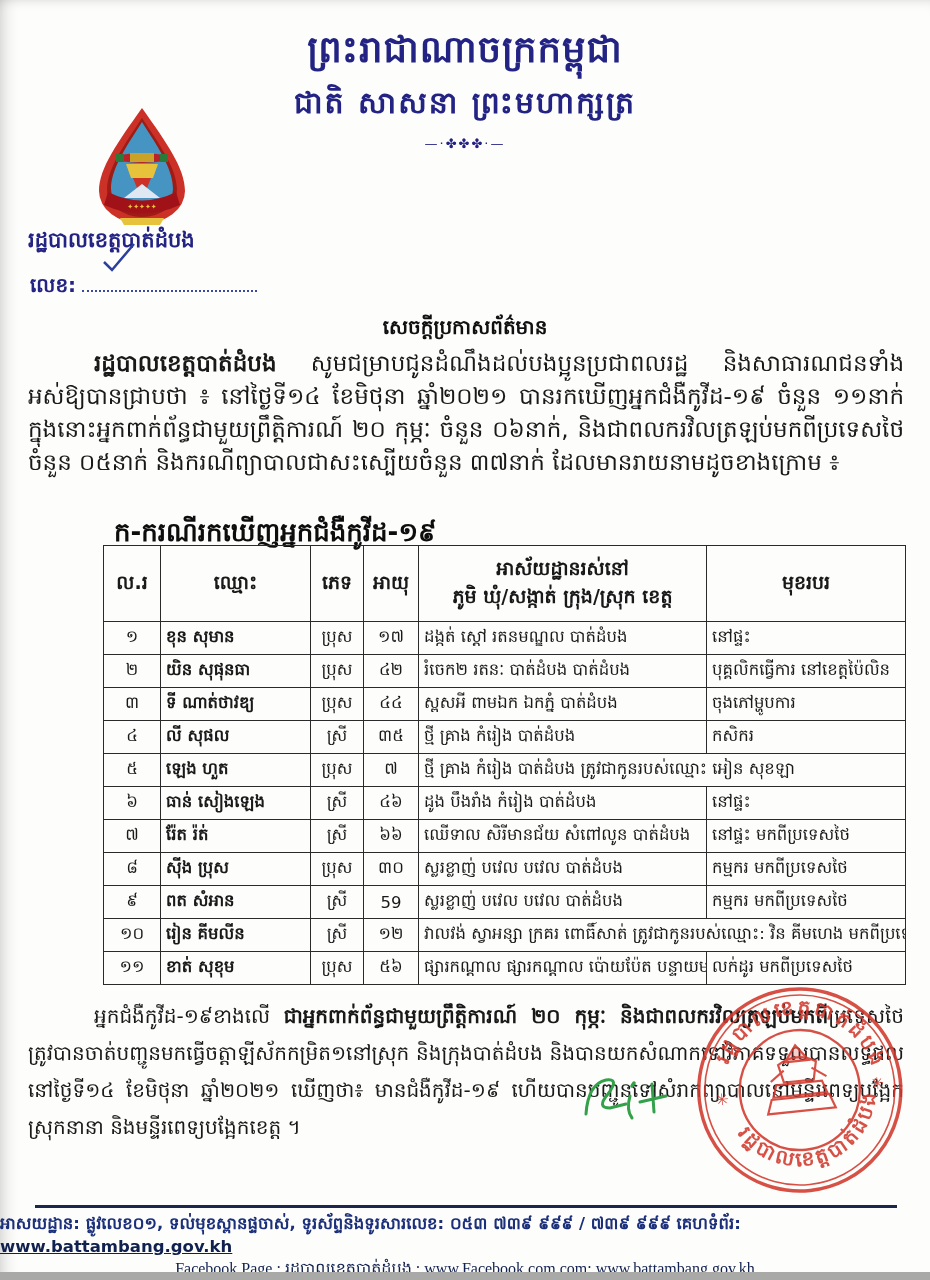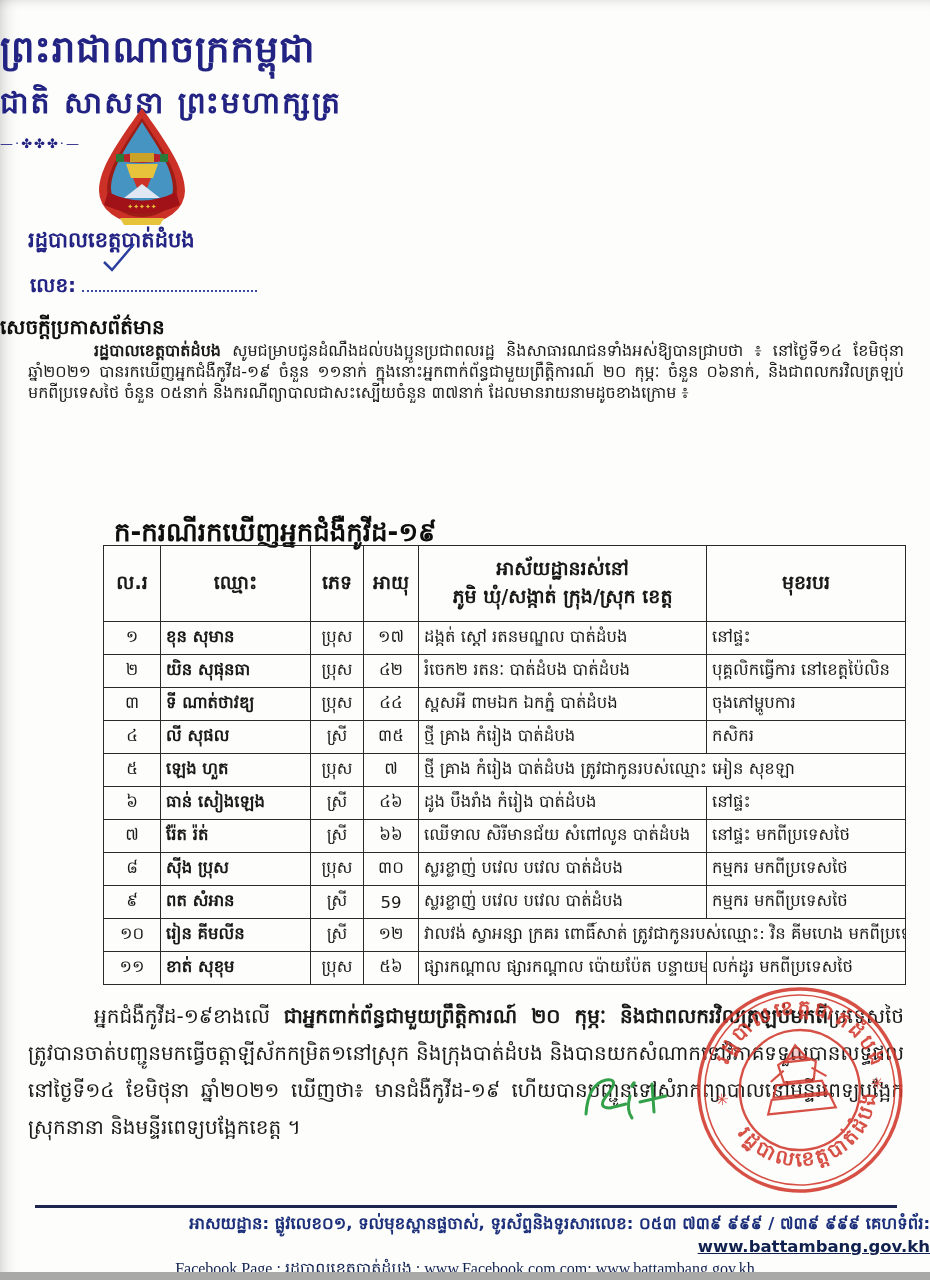--- a/index.html
+++ b/index.html
@@ -4,21 +4,21 @@
 <style>
   * { margin:0; padding:0; box-sizing:border-box; }
   html,body { background:#e8e8e6; }
   .page {
     position:relative; width:930px; height:1280px; margin:0 auto;
     background:#fdfdfb; overflow:hidden;
     font-family:"DejaVu Sans","Liberation Sans",sans-serif;
     color:#191919;
     box-shadow:inset 14px 0 18px -14px rgba(0,0,0,.25), inset 0 10px 14px -12px rgba(0,0,0,.18);
   }
-  .center { text-align:left; }
+  .center { text-align:center; }
   .kingdom-title {
     position:absolute; top:26px; left:0; right:0;
     font-size:37px; font-weight:700; color:#232384; letter-spacing:1px;
   }
   .motto {
     position:absolute; top:84px; left:0; right:0;
     font-size:30px; font-weight:700; color:#232384; letter-spacing:2px;
   }
   .ornament {
     position:absolute; top:136px; left:0; right:0;
@@ -34,22 +34,22 @@
   }
   .dotted {
     display:inline-block; width:175px; border-bottom:2px dotted #3a4aa0; height:16px; margin-left:6px;
   }
   .checkmark { position:absolute; left:98px; top:240px; }
   .doc-title {
     position:absolute; top:314px; left:0; right:0;
     font-size:20px; font-weight:700; color:#101010;
   }
   .intro {
-    position:absolute; left:28px; right:26px; top:340px;
-    font-size:16px; line-height:21px; text-align:justify; text-indent:66px;
+    position:absolute; left:28px; right:26px; top:347px;
+    font-size:23px; line-height:33px; text-align:justify; text-indent:66px;
     font-weight:500;
   }
   .intro b { font-weight:800; }
   .section-heading {
     position:absolute; left:114px; top:516px;
     font-size:26px; font-weight:800; color:#0d0d0d;
   }
   table.cases {
     position:absolute; left:103px; top:545px; width:802px;
     border-collapse:collapse; table-layout:fixed;
@@ -71,21 +71,21 @@
     font-weight:500; z-index:1;
   }
   .closing b { font-weight:800; }
   .green-mark { position:absolute; left:578px; top:1066px; z-index:4; }
   .stamp { position:absolute; left:693px; top:983px; z-index:3; opacity:.88; transform:rotate(-6deg); }
   .footer-rule {
     position:absolute; left:35px; right:33px; top:1205px; height:3px; background:#1d264d;
   }
   .footer-line1 {
     position:absolute; left:0; right:0; top:1213px;
-    font-size:16.5px; font-weight:600; color:#1b2f7a; text-align:right;
+    font-size:16.5px; font-weight:600; color:#1b2f7a; text-align:left;
   }
   .footer-line2 {
     position:absolute; left:0; right:0; top:1237px;
     font-family:"Liberation Serif","DejaVu Serif",serif;
     font-size:19px; color:#10204f; text-align:center;
   }
   .footer-line3 {
     position:absolute; left:0; right:0; top:1258px;
     font-family:"Liberation Serif","DejaVu Serif",serif;
     font-size:16px; color:#10204f; text-align:center;

